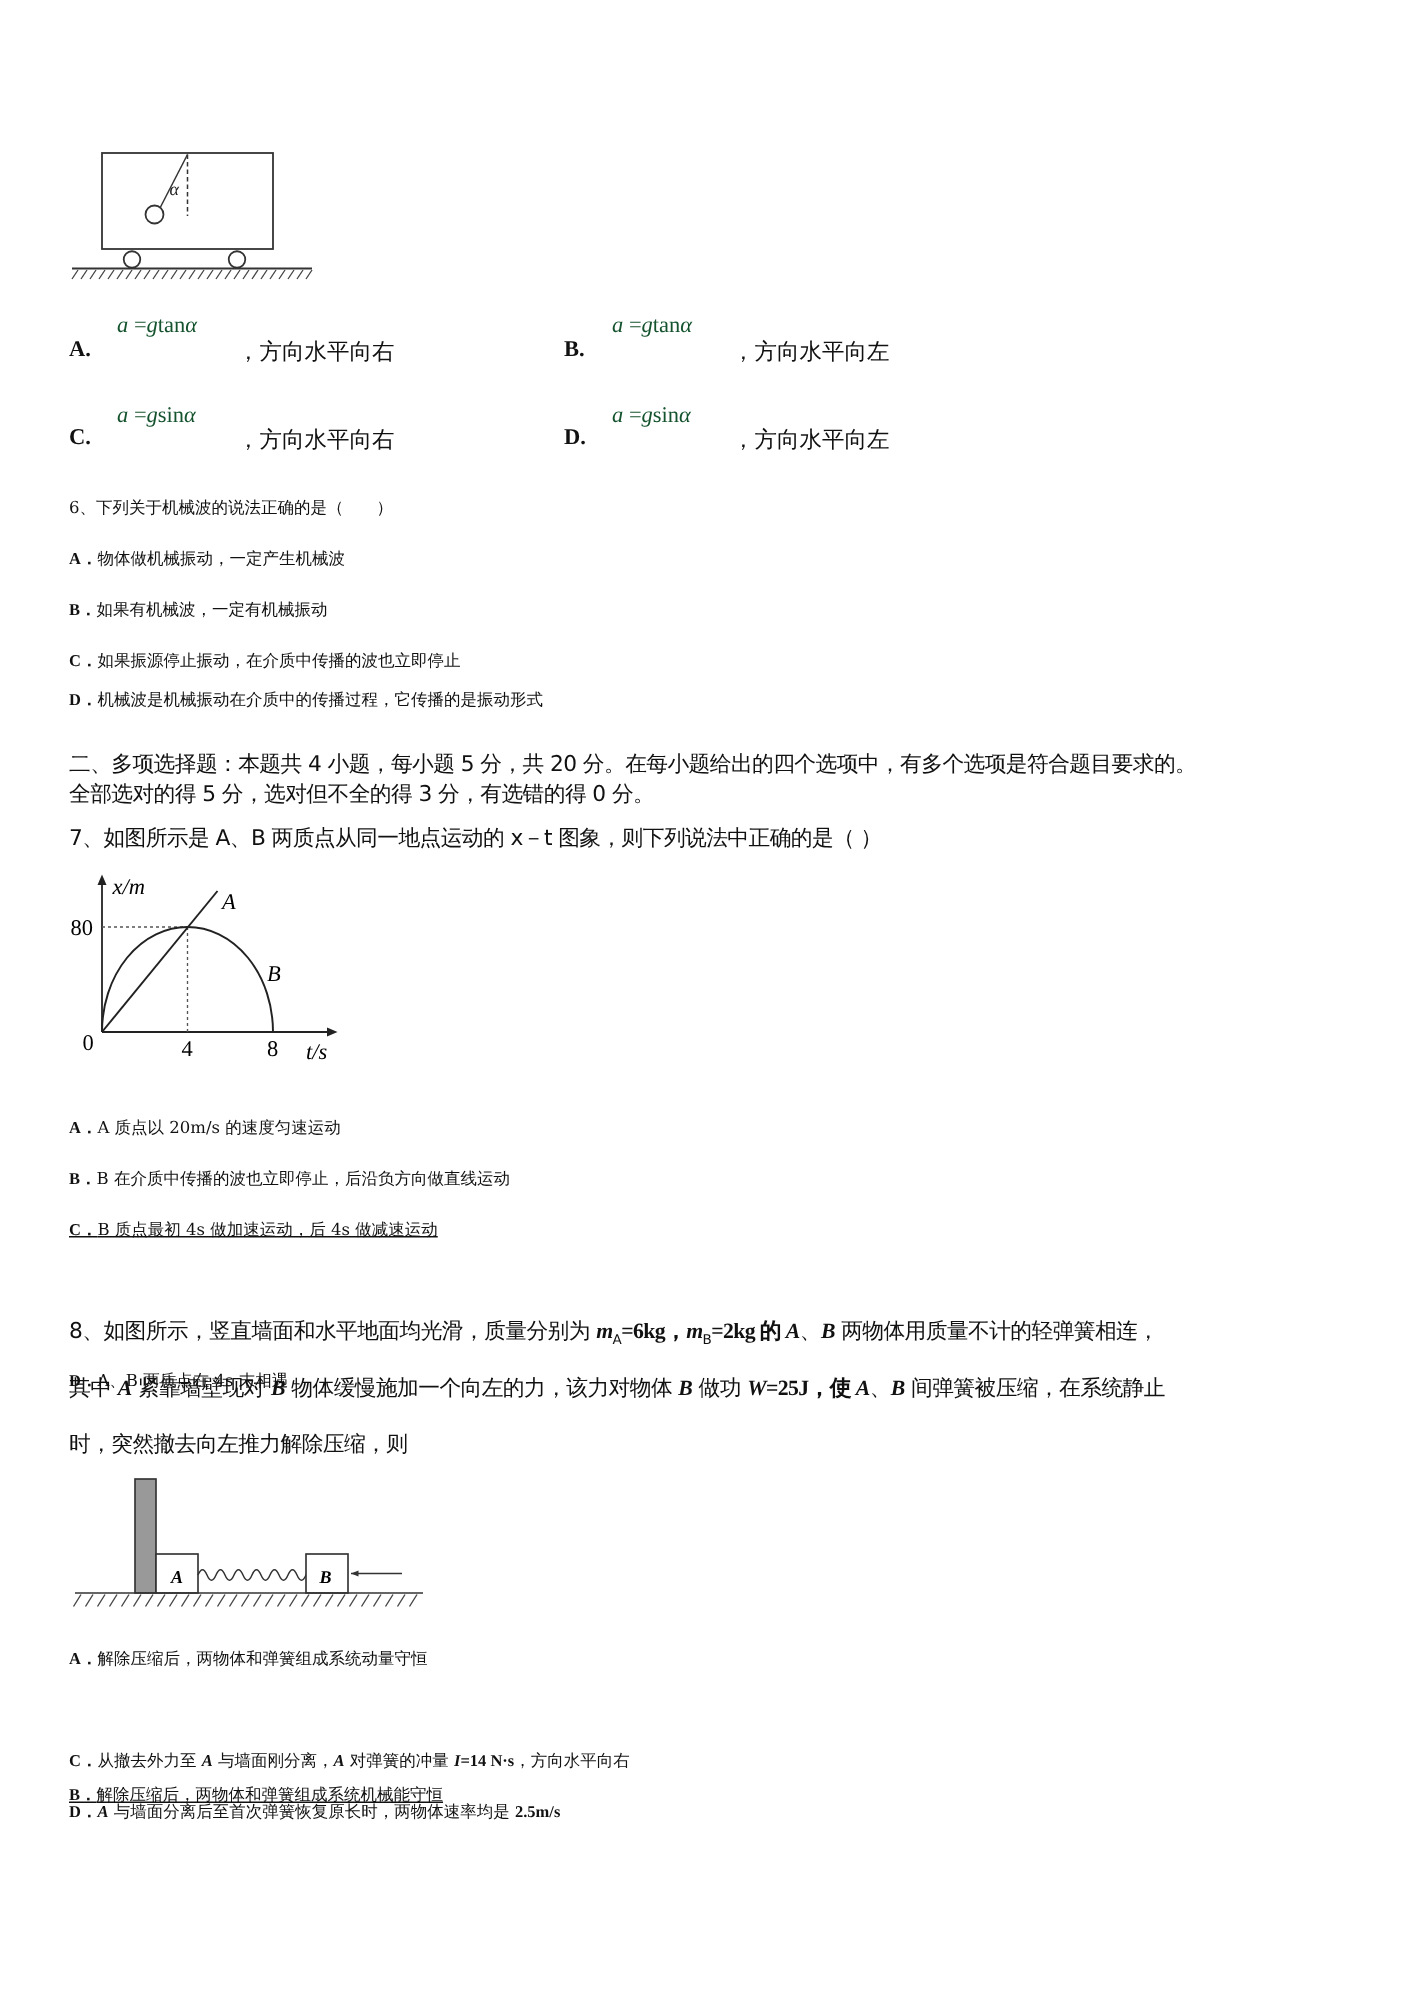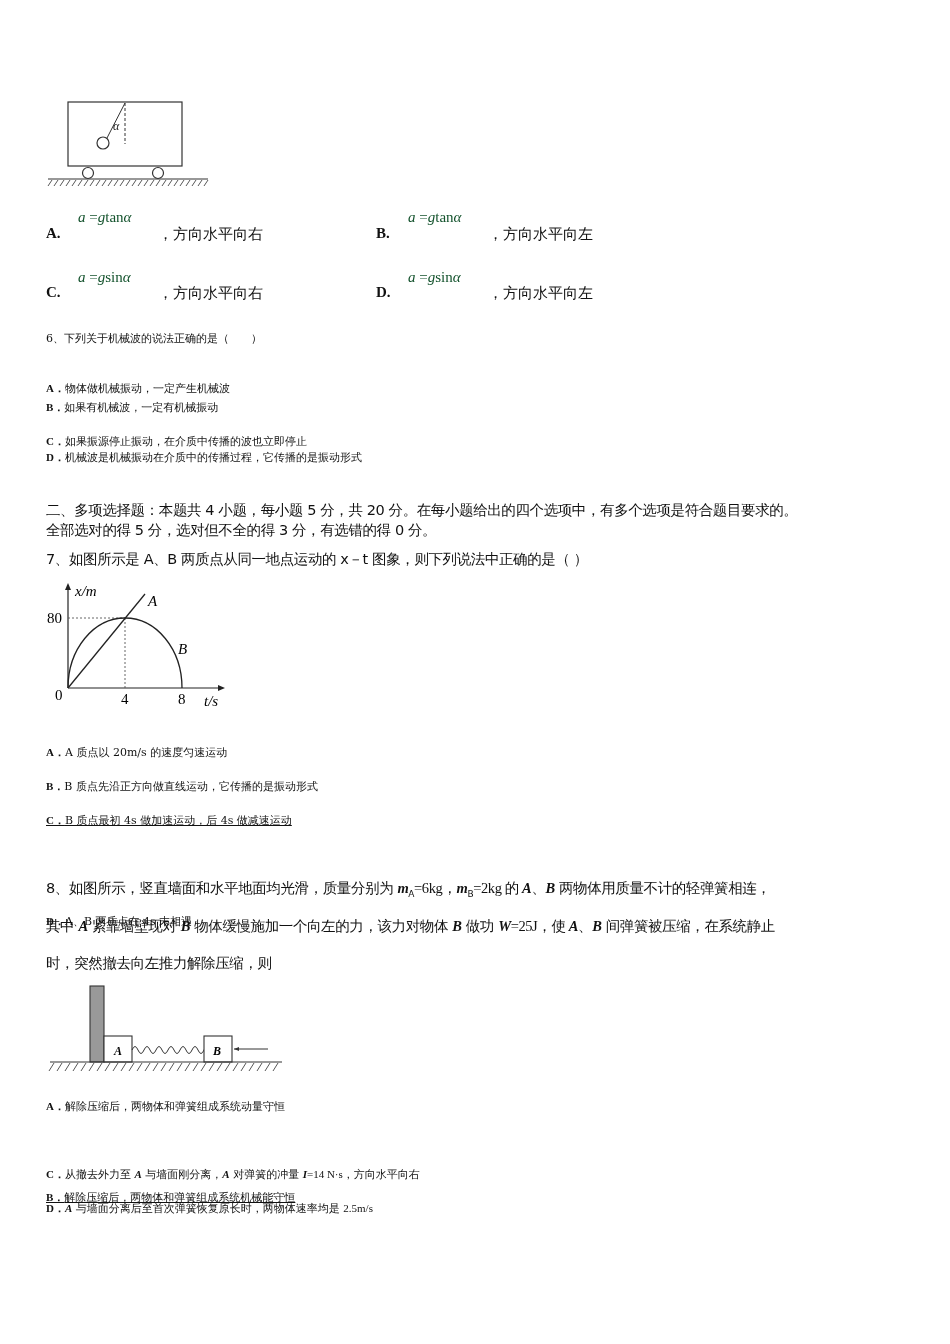--- a/index.html
+++ b/index.html
@@ -7,21 +7,21 @@
     width: 950px; height: 1344px; position: relative; overflow: hidden;
     font-family: "DejaVu Serif", "Liberation Serif", serif;
     color: #111; font-size: 15px;
   }
   .abs { position: absolute; }
   .line { position: absolute; left: 46px; white-space: nowrap; font-size: 11px; line-height: 20px; }
   .lbl { font-weight: bold; font-family: "Liberation Serif", serif; }
   .opt-label { font-weight: bold; font-family: "Liberation Serif", serif; font-size: 15px; }
   .formula { position: absolute; font-family: "Liberation Serif", serif; font-style: italic; color: #14532d; font-size: 15px; }
   .formula .up { font-style: normal; }
-  .b { font-weight: normal; font-family: "Liberation Serif", serif; }
+  .b { font-weight: bold; font-family: "Liberation Serif", serif; }
   .i { font-style: italic; font-weight: bold; font-family: "Liberation Serif", serif; }
   .cond { font-family: "DejaVu Sans", sans-serif; font-size: 14.5px; letter-spacing: -0.4px; }
   svg text { font-family: "Liberation Serif", serif; }
 </style>
 </head>
 <body>
 
 <div class="abs" style="left:46px; top:96px; width:170px; height:92px;">
   <svg width="170" height="92" viewBox="0 0 170 92">
     <rect x="22" y="6" width="114" height="64" fill="none" stroke="#333" stroke-width="1.2"></rect>
@@ -86,24 +86,24 @@
 
   <div class="abs" style="left:376px; top:267px; width:300px; height:40px;">
     <span class="abs opt-label" style="left:0; top:17px;">D.</span>
     <span class="formula" style="left:32px; top:2px;"><span>a</span><span class="up"> =</span><span>g</span><span class="up">sin</span><span>α</span></span>
     <span class="abs" style="left:112px; top:17px; white-space:nowrap;">，方向水平向左</span>
   </div>
 </div>
 
 <div>
   <div class="line" style="top:329px;">6、下列关于机械波的说法正确的是（　　）</div>
-  <div class="line" style="top:378px;"><span class="lbl">A．</span><span>物体做机械振动，一定产生机械波</span></div>
+  <div class="line" style="top:363px;"><span class="lbl">A．</span><span>物体做机械振动，一定产生机械波</span></div>
   <div class="line" style="top:397px;"><span class="lbl">B．</span><span>如果有机械波，一定有机械振动</span></div>
   <div class="line" style="top:431px;"><span class="lbl">C．</span><span>如果振源停止振动，在介质中传播的波也立即停止</span></div>
-  <div class="line" style="top:447px;"><span class="lbl">D．</span><span>机械波是机械振动在介质中的传播过程，它传播的是振动形式</span></div>
+  <div class="line" style="top:457px;"><span class="lbl">D．</span><span>机械波是机械振动在介质中的传播过程，它传播的是振动形式</span></div>
 </div>
 
 <div>
   <div class="line cond" style="top:500px;">二、多项选择题：本题共 4 小题，每小题 5 分，共 20 分。在每小题给出的四个选项中，有多个选项是符合题目要求的。</div>
   <div class="line cond" style="top:520px;">全部选对的得 5 分，选对但不全的得 3 分，有选错的得 0 分。</div>
 </div>
 
 <div class="line cond" style="top:549px;">7、如图所示是 A、B 两质点从同一地点运动的 x－t 图象，则下列说法中正确的是（ ）</div>
 
 <div class="abs" style="left:44px; top:582px; width:190px; height:128px;">
@@ -127,21 +127,21 @@
     <text x="77" y="122" font-size="15">4</text>
     <text x="134" y="122" font-size="15">8</text>
     <text x="160" y="124" font-size="15" font-style="italic">t/s</text>
     <text x="104" y="24" font-size="15" font-style="italic">A</text>
     <text x="134" y="72" font-size="15" font-style="italic">B</text>
   </svg>
 </div>
 
 <div>
   <div class="line" style="top:742px;"><span class="lbl">A．</span><span>A 质点以 20m/s 的速度匀速运动</span></div>
-  <div class="line" style="top:776px;"><span class="lbl">B．</span><span>B 质点先沿正方向做直线运动，它传播的是振动形式</span></div>
+  <div class="line" style="top:776px;"><span class="lbl">B．</span><span>B 在介质中传播的波也立即停止，后沿负方向做直线运动</span></div>
   <div class="line" style="top:810px;text-decoration:underline;"><span class="lbl">C．</span><span>B 质点最初 4s 做加速运动，后 4s 做减速运动</span></div>
   <div class="line" style="top:884px;margin-top:27px;"><span class="lbl">D．</span><span>A、B 两质点在 4s 末相遇</span></div>
 </div>
 
 <div>
   <div class="line cond" style="top:878px;"><span>8、如图所示，竖直墙面和水平地面均光滑，质量分别为 </span><span class="i">m</span><sub style="font-size:9px;">A</sub><span class="b">=6kg，</span><span class="i">m</span><sub style="font-size:9px;">B</sub><span class="b">=2kg 的 </span><span class="i">A</span><span>、</span><span class="i">B</span><span> 两物体用质量不计的轻弹簧相连，</span></div>
   <div class="line cond" style="top:916px;"><span>其中 </span><span class="i">A</span><span> 紧靠墙壁现对 </span><span class="i">B</span><span> 物体缓慢施加一个向左的力，该力对物体 </span><span class="i">B</span><span> 做功 </span><span class="i">W</span><span class="b">=25J，使 </span><span class="i">A</span><span>、</span><span class="i">B</span><span> 间弹簧被压缩，在系统静止</span></div>
   <div class="line cond" style="top:953px;">时，突然撤去向左推力解除压缩，则</div>
 </div>
 

